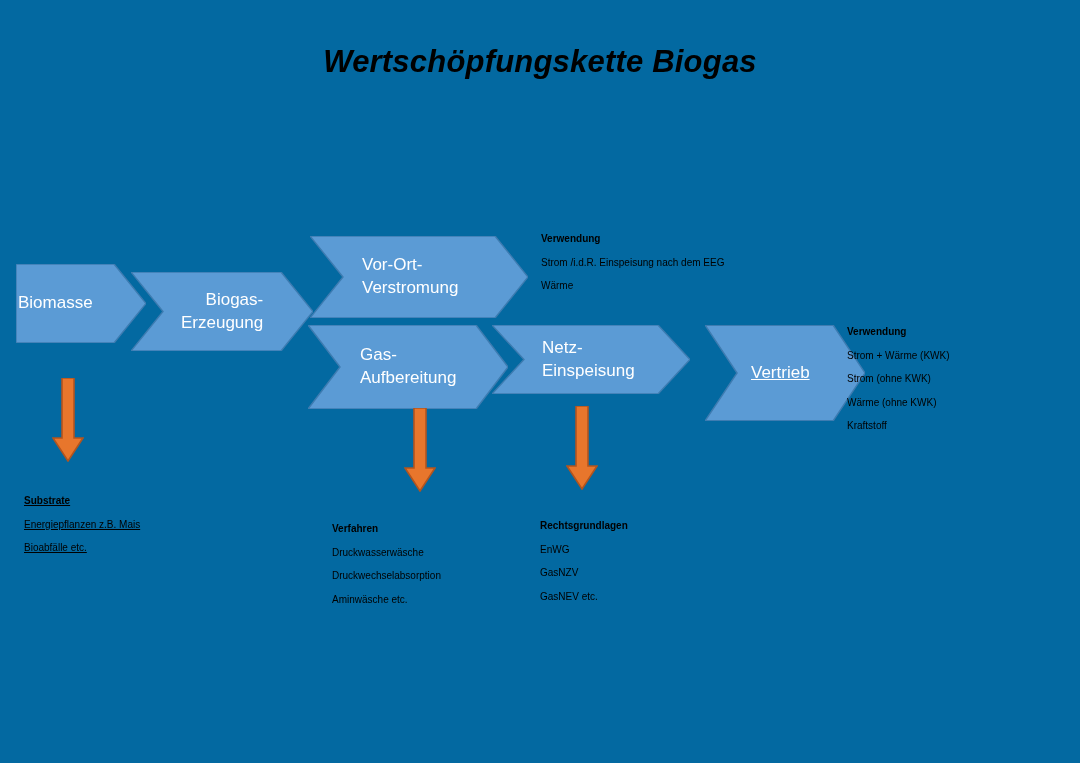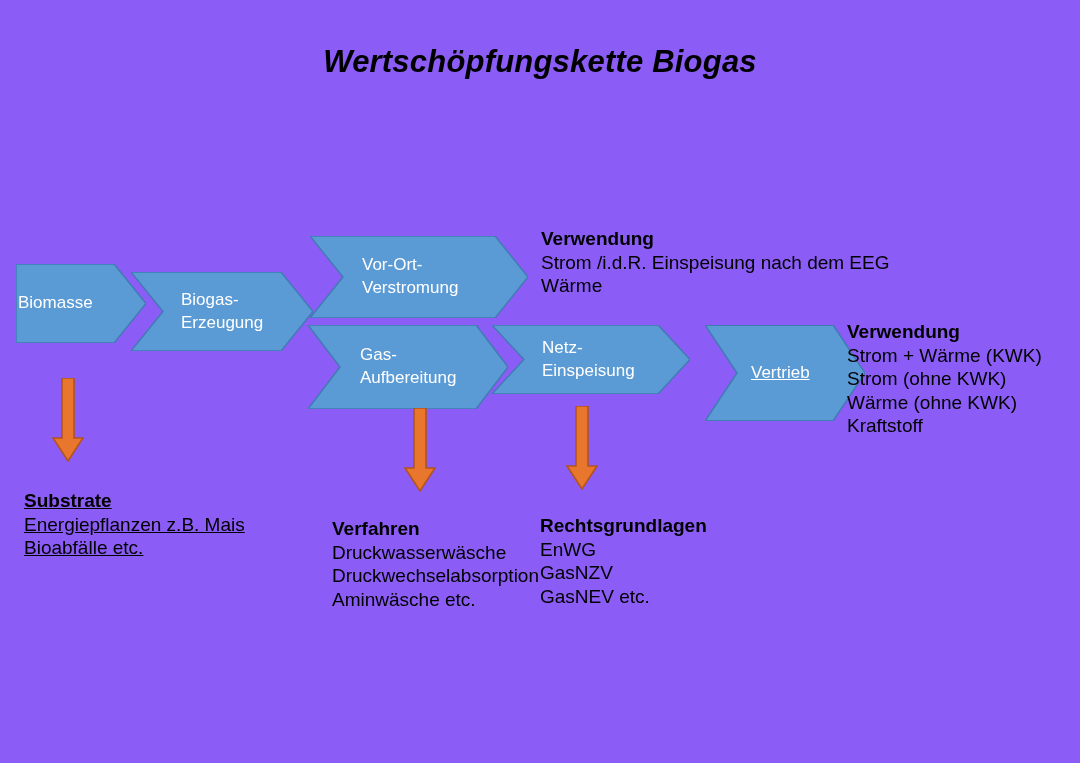--- a/index.html
+++ b/index.html
@@ -8,21 +8,21 @@
     background: #ffffff;
   }
   body {
     font-family: "Liberation Sans", sans-serif;
     color: #000000;
   }
   #canvas {
     position: relative;
     width: 1080px;
     height: 763px;
-    background: #8b5cf6;
+    background: #0369a1;
     overflow: hidden;
   }
 
   
   .title {
     position: absolute;
     left: 0;
     top: 44px;
     width: 1080px;
     text-align: center;
@@ -67,21 +67,21 @@
   .arrow svg {
     display: block;
     width: 100%;
     height: 100%;
   }
 
   
   .tblock {
     position: absolute;
     font-family: "Liberation Sans", sans-serif;
-    font-size: 19px;
+    font-size: 10px;
     line-height: 23.5px;
     color: #000000;
     white-space: nowrap;
   }
   .tblock .hd {
     font-weight: bold;
   }
   .tblock .ln {
     font-weight: normal;
   }
@@ -93,21 +93,21 @@
 
   <div class="title">Wertschöpfungskette Biogas</div>
 
   <div class="chev" style="left:16px; top:264px; width:130px; height:79px; padding-left:2px;">
     <svg viewBox="0 0 130 79" preserveAspectRatio="none">
       <polygon points="0,0 98,0 130,39.5 98,79 0,79" fill="#5B9BD5" stroke="#3E7CB1" stroke-width="1.4"></polygon>
     </svg>
     <span class="label">Biomasse</span>
   </div>
 
-  <div class="chev" style="left:131px; top:272px; width:182px; height:79px; padding-left:50px;">
+  <div class="chev" style="left:131px; top:272px; width:182px; height:79px; padding-left:50px;text-align:right;">
     <svg viewBox="0 0 182 79" preserveAspectRatio="none">
       <polygon points="0,0 150,0 182,39.5 150,79 0,79 32,39.5" fill="#5B9BD5" stroke="#3E7CB1" stroke-width="1.4"></polygon>
     </svg>
     <span class="label">Biogas-
 Erzeugung</span>
   </div>
 
   <div class="chev" style="left:310px; top:228px; width:218px; height:82px; padding-left:52px;margin-top:8px;">
     <svg viewBox="0 0 218 82" preserveAspectRatio="none">
       <polygon points="0,0 185,0 218,41 185,82 0,82 33,41" fill="#5B9BD5" stroke="#3E7CB1" stroke-width="1.4"></polygon>

